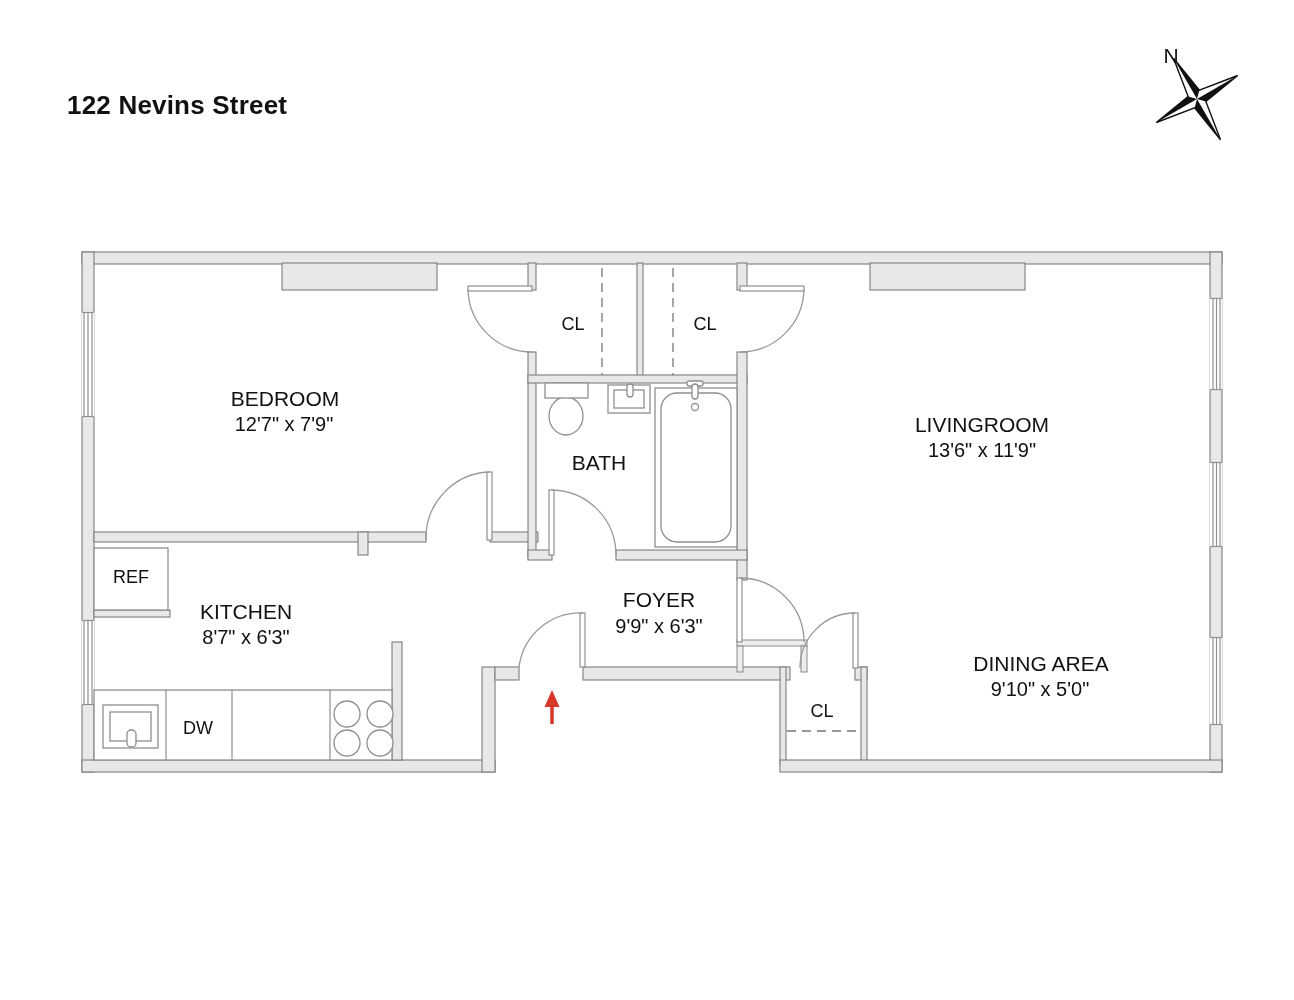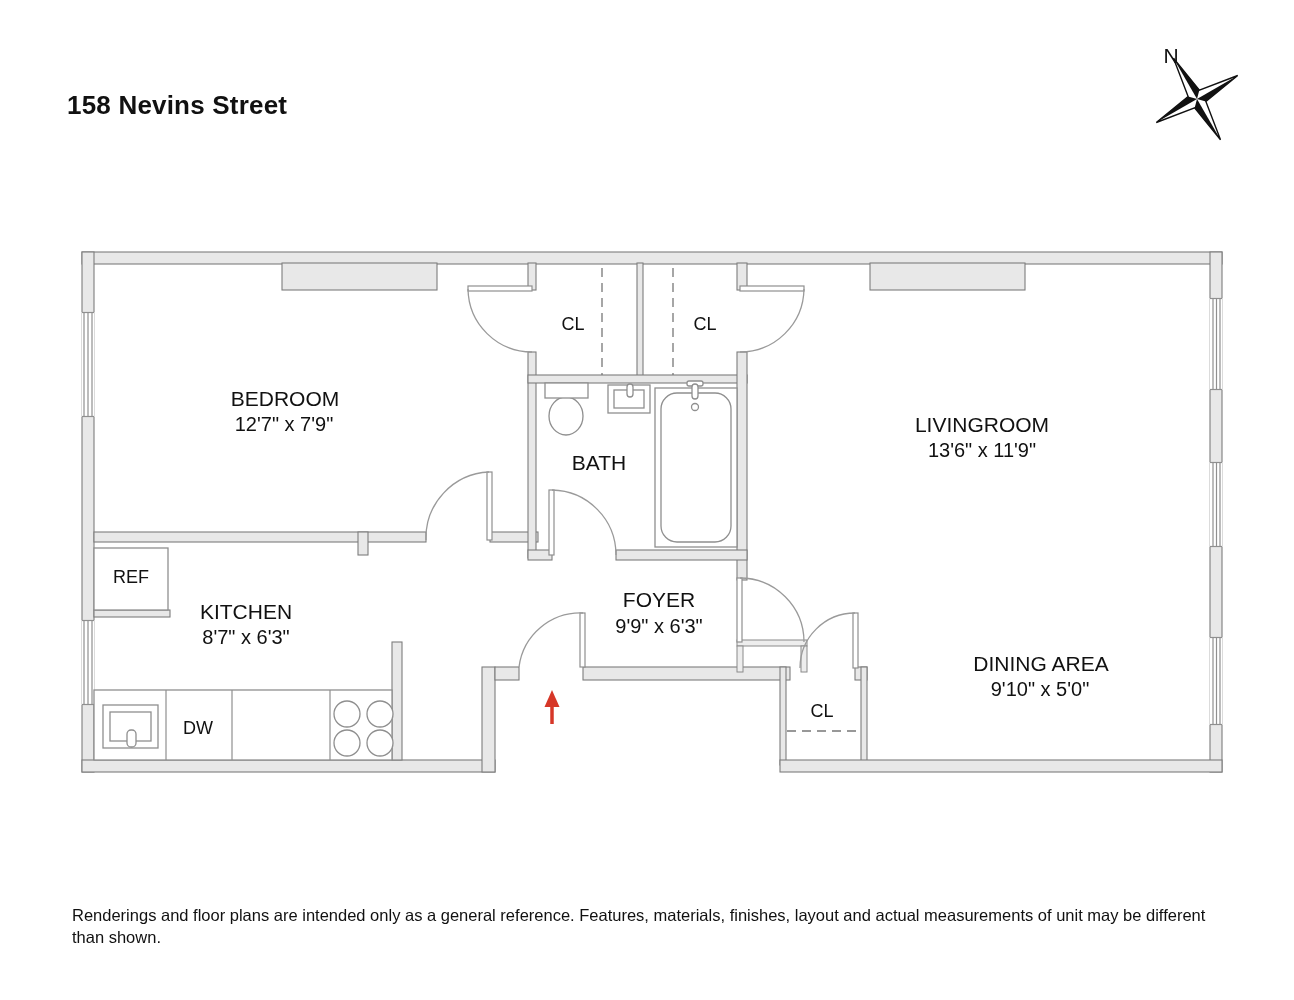--- a/index.html
+++ b/index.html
@@ -23,21 +23,21 @@
   .room-dims{font-size:20px;}
   .cl-label{font-size:18px;}
   .appl-label{font-size:18px;}
   .n-label{font-size:21px;}
 </style>
 </head>
 <body>
 
 <div class="canvas">
 
-  <div class="plan-title">158 Nevins Street</div>
+  <div class="plan-title">122 Nevins Street</div>
 
   <svg width="1294" height="1000" viewBox="0 0 1294 1000">
 
     <g>
       <rect class="wall" x="82" y="252" width="1140" height="12"></rect>
       <rect class="wall" x="282" y="263" width="155" height="27"></rect>
       <rect class="wall" x="870" y="263" width="155" height="27"></rect>
       <rect class="wall" x="82" y="252" width="12" height="520"></rect>
       <rect class="wall" x="1210" y="252" width="12" height="520"></rect>
       <rect class="wall" x="82" y="760" width="413" height="12"></rect>
@@ -226,14 +226,13 @@
 
       <text class="cl-label" x="573" y="330" text-anchor="middle">CL</text>
       <text class="cl-label" x="705" y="330" text-anchor="middle">CL</text>
       <text class="cl-label" x="822" y="717" text-anchor="middle">CL</text>
 
       <text class="appl-label" x="131" y="583" text-anchor="middle">REF</text>
       <text class="appl-label" x="198" y="734" text-anchor="middle">DW</text>
     </g>
   </svg>
 
-  <div class="disclaimer">Renderings and floor plans are intended only as a general reference. Features, materials, finishes, layout and actual measurements of unit may be different than shown.</div>
 </div>
 
 </body></html>

